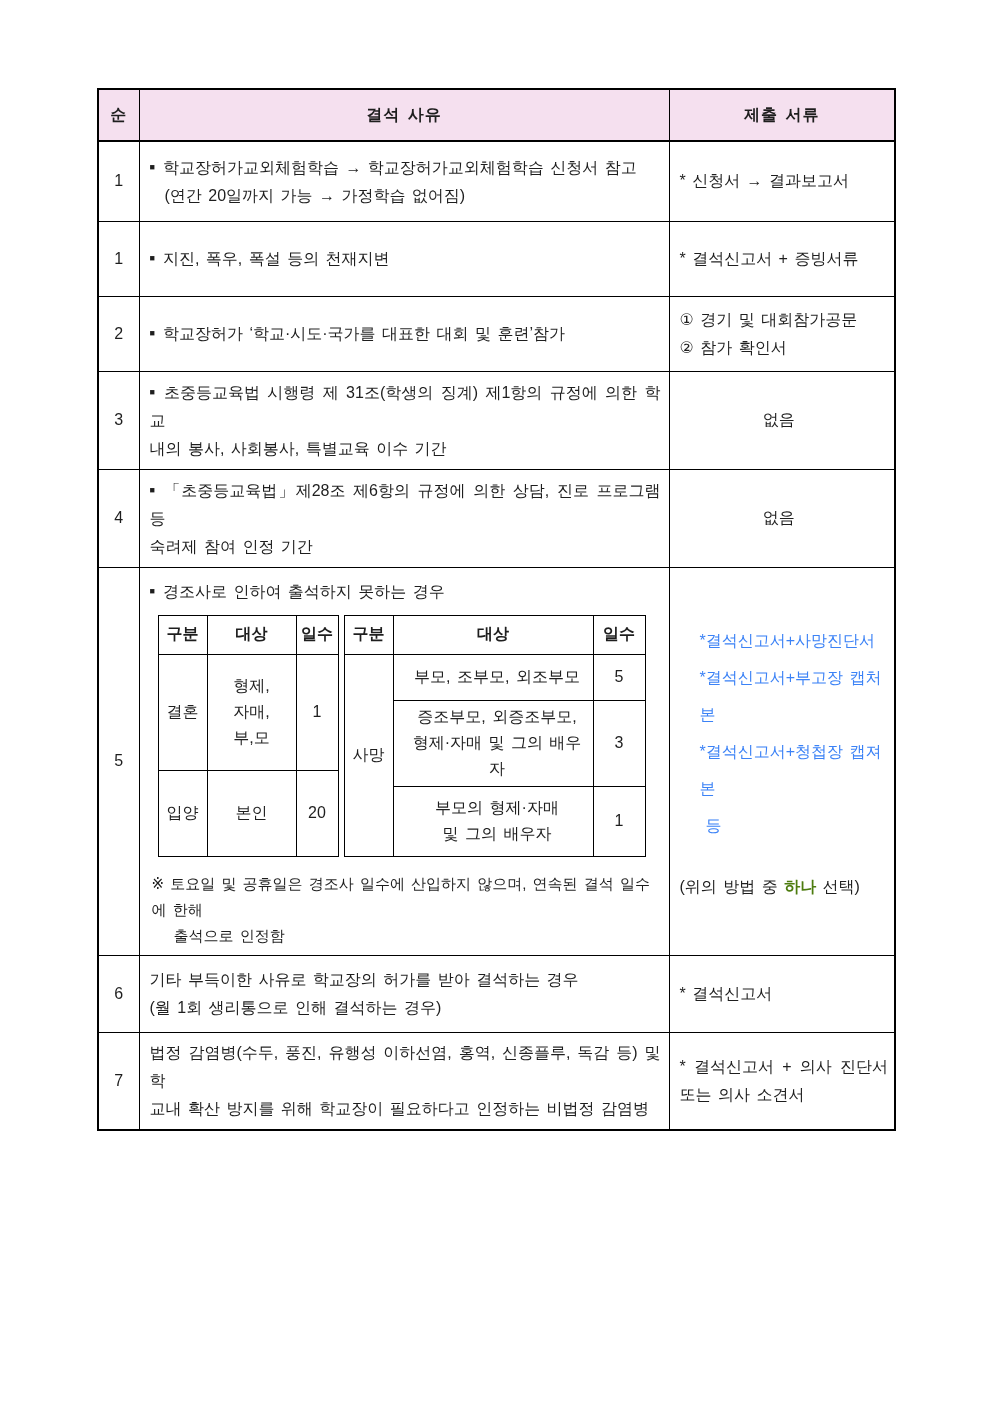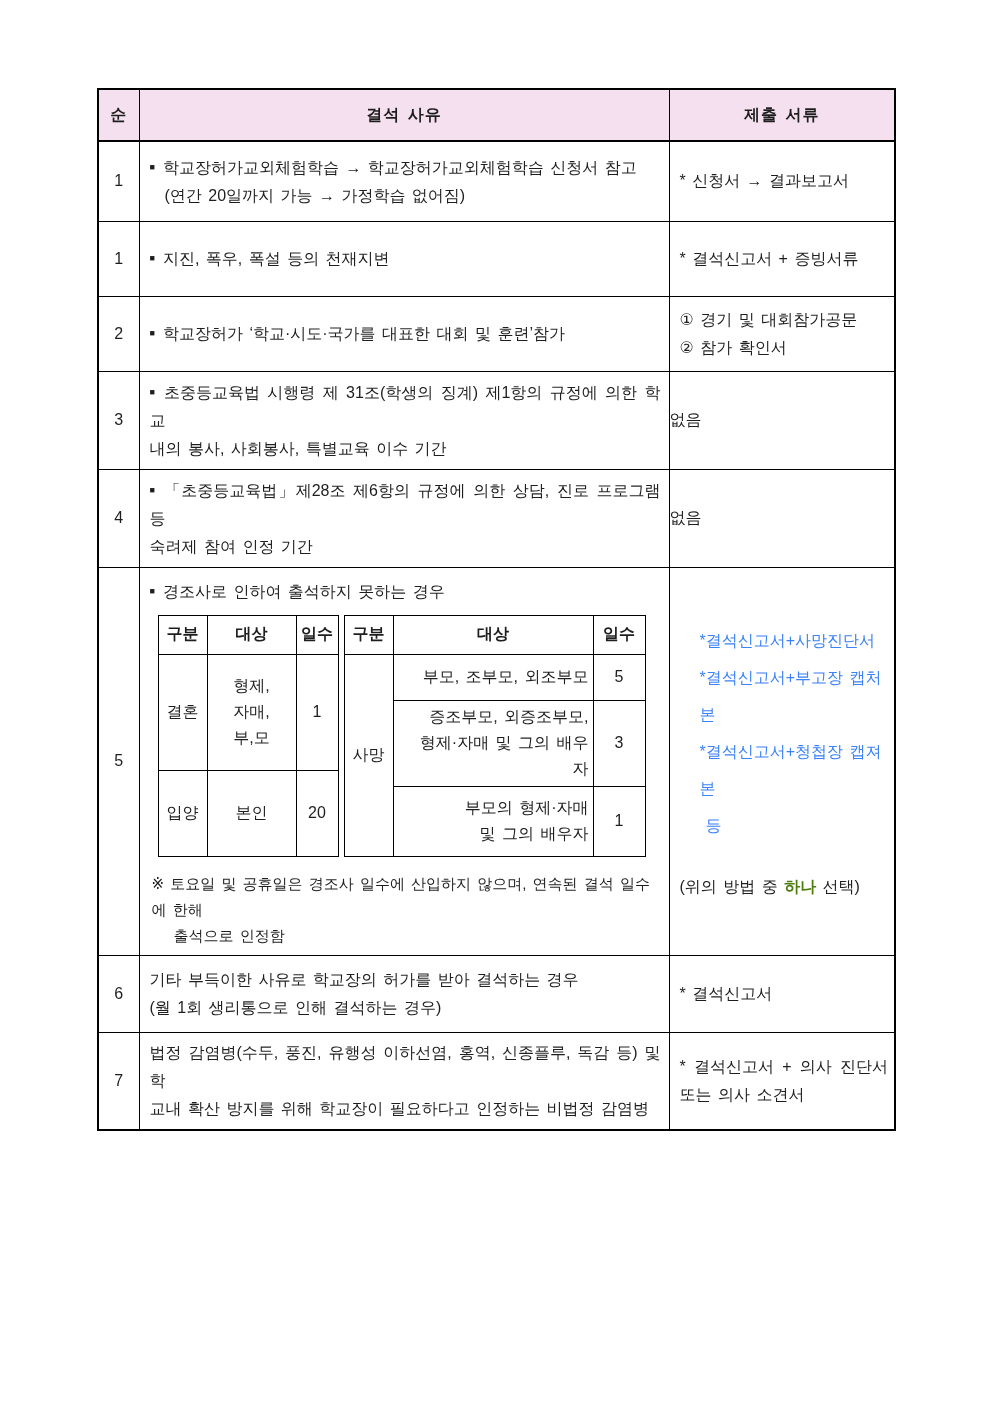--- a/index.html
+++ b/index.html
@@ -23,42 +23,42 @@
   .c-docs{width:226px;}
   tr.hdr th{
     background:#F5E0EF;
     border-bottom:2px solid #000;
     height:48px;font-weight:bold;font-size:16px;
     letter-spacing:1px;
   }
   td.no{text-align:center;vertical-align:middle;}
   td.reason{padding:6px 8px 6px 10px;vertical-align:middle;}
   td.docs{padding:6px 6px 6px 10px;vertical-align:middle;}
-  td.docs.center{text-align:left;padding-left:0;}
+  td.docs.center{text-align:center;padding-left:0;}
   .h-r1{height:80px;}
   .h-r2{height:75px;}
   .h-r3{height:75px;}
   .h-r4{height:76px;}
   .h-r5{height:75px;}
   .h-r6{height:328px;}
   .h-r7{height:77px;}
   .h-r8{height:85px;}
   .line{line-height:28px;}
   .indent{padding-left:15px;}
   .just{text-align:justify;text-align-last:justify;}
   .bullet{font-size:9px;vertical-align:3px;margin-right:8px;}
   
   .r5-intro{margin:4px 0 10px 0;line-height:26px;}
   .subwrap{display:flex;gap:5px;margin-left:8px;}
   table.sub{border-collapse:collapse;table-layout:fixed;border:1px solid #000;padding-left:8px;}
   table.sub th, table.sub td{border:1px solid #000;text-align:center;vertical-align:middle;padding:2px 4px;}
   table.sub th{height:34px;font-weight:bold;}
   .sw-kind{width:49px;} .sw-target-l{width:89px;} .sw-days-l{width:42px;}
   .sw-target-r{width:200px;} .sw-days-r{width:52px;}
-  .sub td.tleft{text-align:right;padding-left:12px;}
+  .sub td.tleft{text-align:center;padding-left:12px;}
   .sub .ln{line-height:26px;}
   .lt-r1{height:116px;} .lt-r2{height:86px;margin-top:32px;}
   .rt-r1{height:46px;} .rt-r2{height:86px;} .rt-r3{height:70px;}
   .note{margin:14px 0 0 2px;line-height:26px;font-size:15px;}
   .note-l2{padding-left:22px;}
   
   .blue-line{color:#3b82f6;font-weight:normal;line-height:37px;margin-left:20px;}
   .blue-etc{padding-left:6px;}
   .select-line{margin-top:30px;line-height:26px;}
   .red{color:#4d7c0f;font-weight:bold;}

